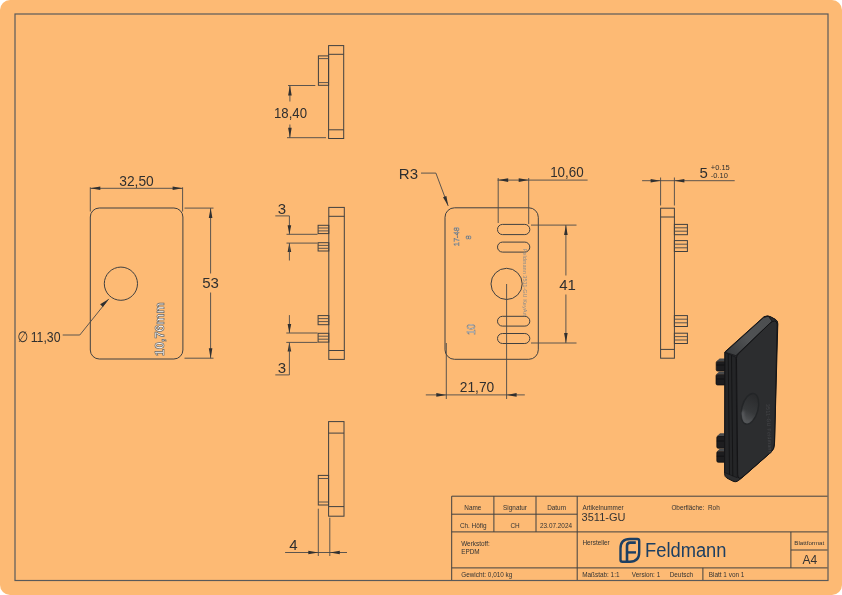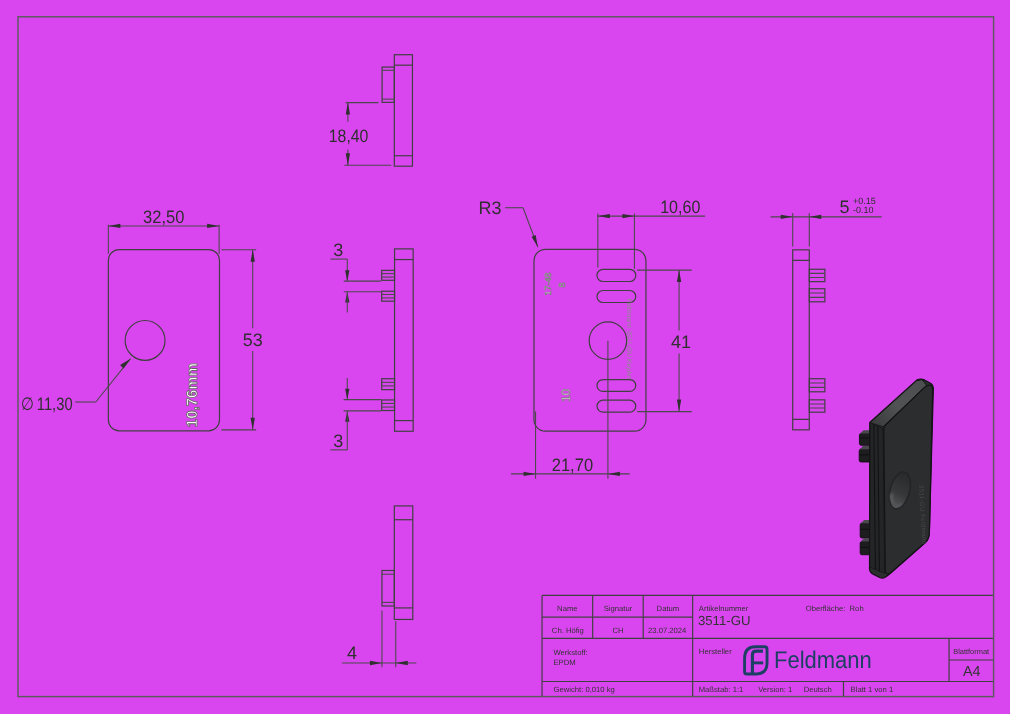--- a/index.html
+++ b/index.html
@@ -1,17 +1,17 @@
 <!DOCTYPE html>
 <html><head>
 <meta charset="utf-8">
 <style>
 html,body{margin:0;padding:0;background:#ffffff;}
-#page{position:relative;width:842px;height:595px;background:#d946ef;overflow:hidden;
- font-family:"Liberation Sans",sans-serif;}
+#page{position:relative;width:842px;height:595px;background:#fdba74;overflow:hidden;
+ font-family:"Liberation Sans",sans-serif;border-radius:10px;}
 svg text{font-family:"Liberation Sans",sans-serif;}
 .ln{stroke:#404040;stroke-width:1;fill:none;}
 .tn{stroke:#4a4a4a;stroke-width:0.9;fill:none;}
 .ar{fill:#303030;stroke:none;}
 .dim{font-size:15px;fill:#2f2f2f;}
 </style>
 </head>
 <body>
 <div id="page">
 <svg width="842" height="595" viewBox="0 0 842 595" shape-rendering="geometricPrecision">

